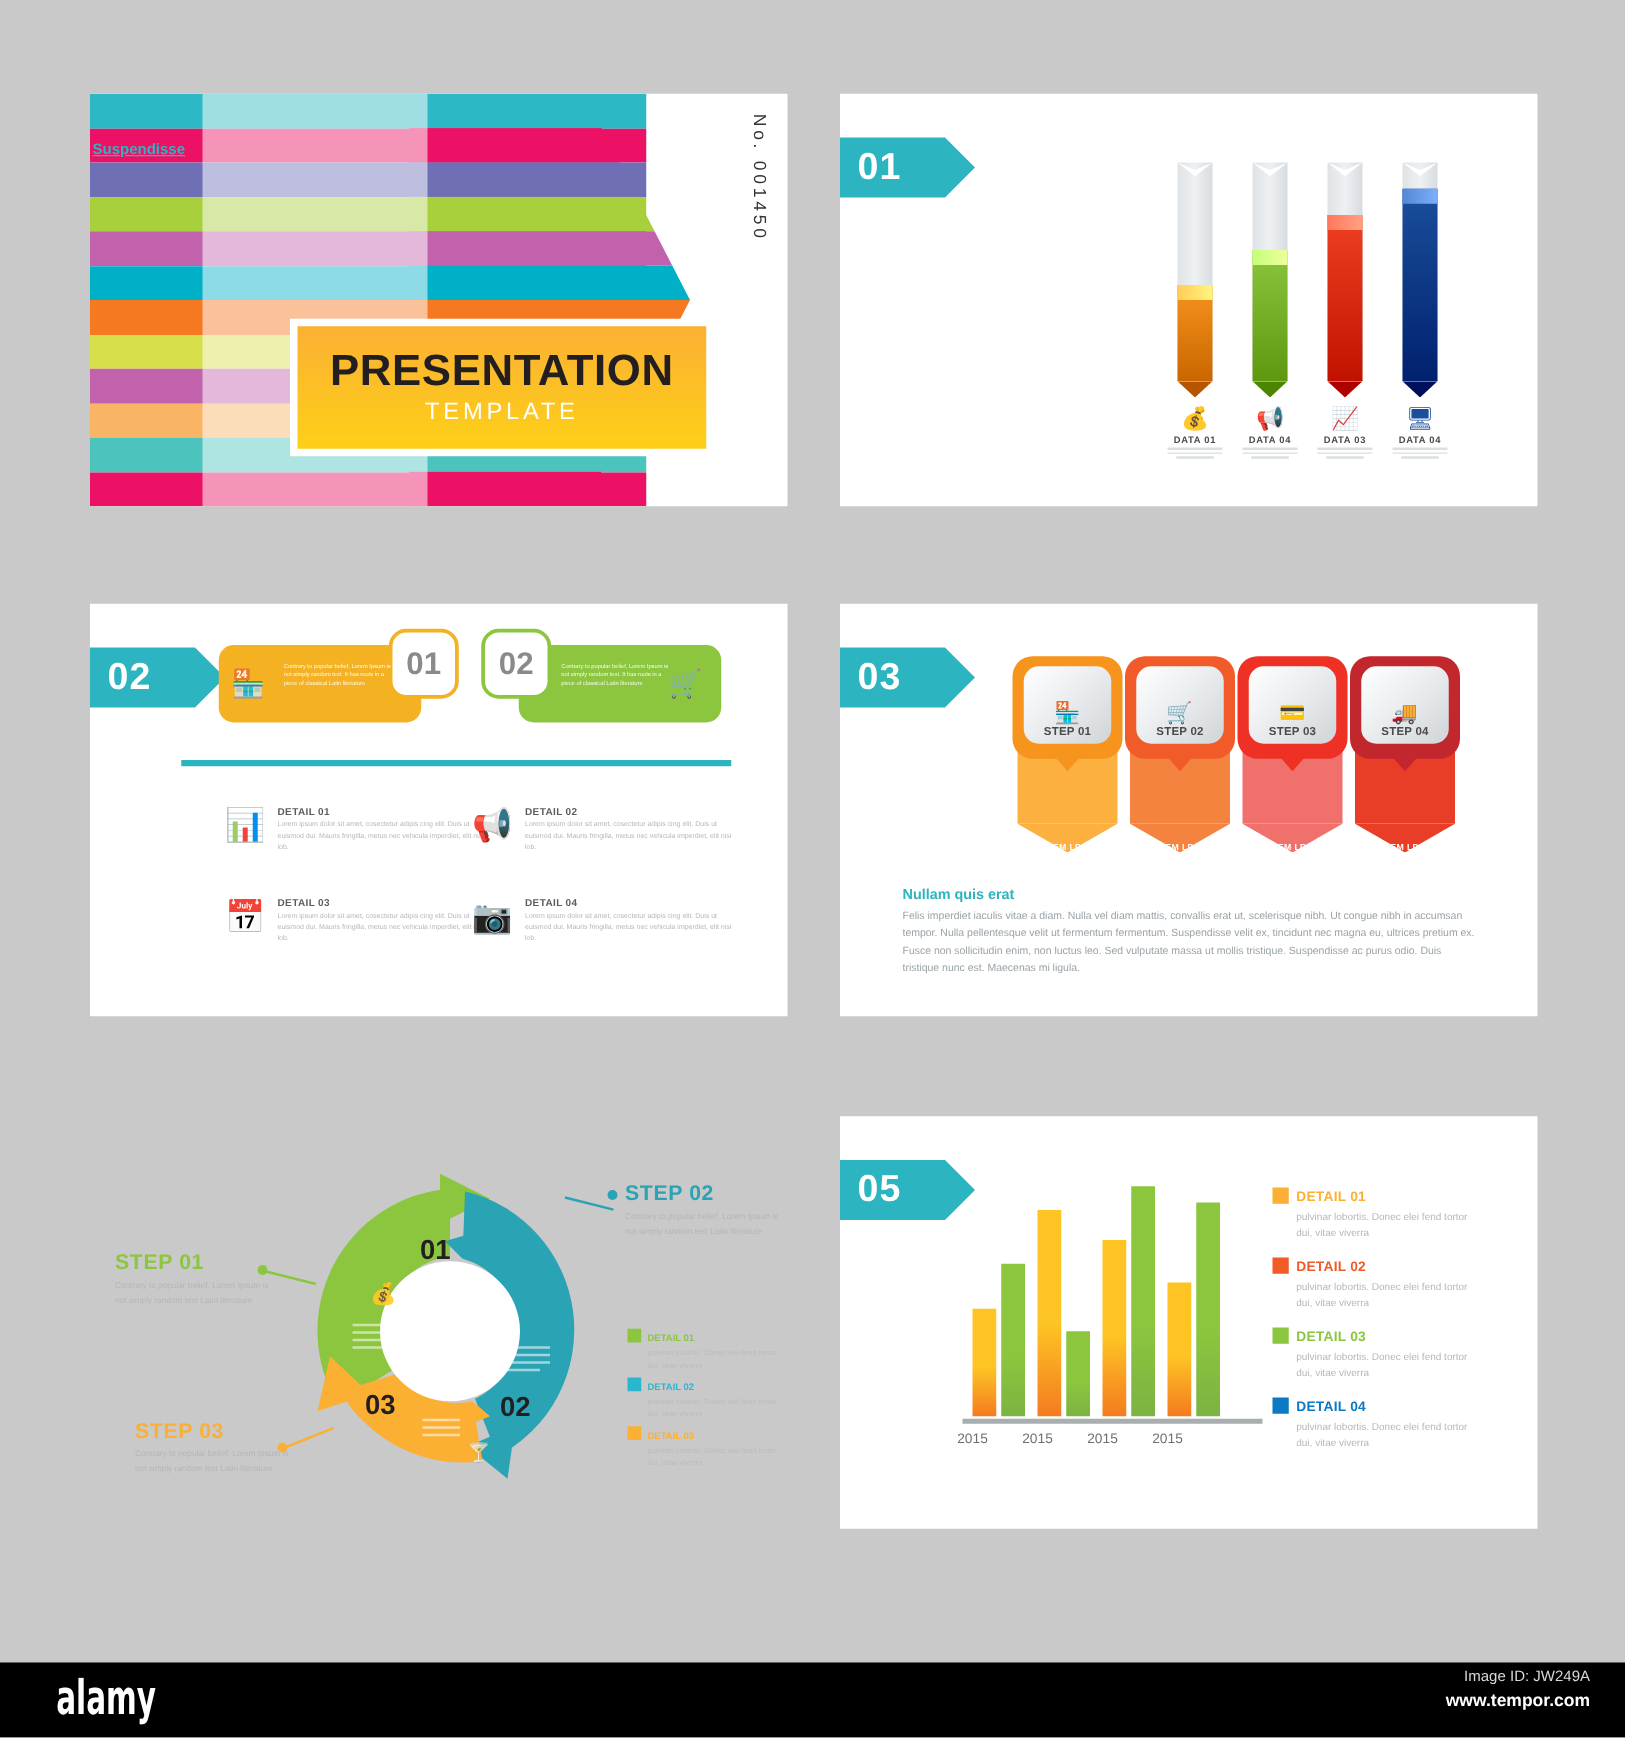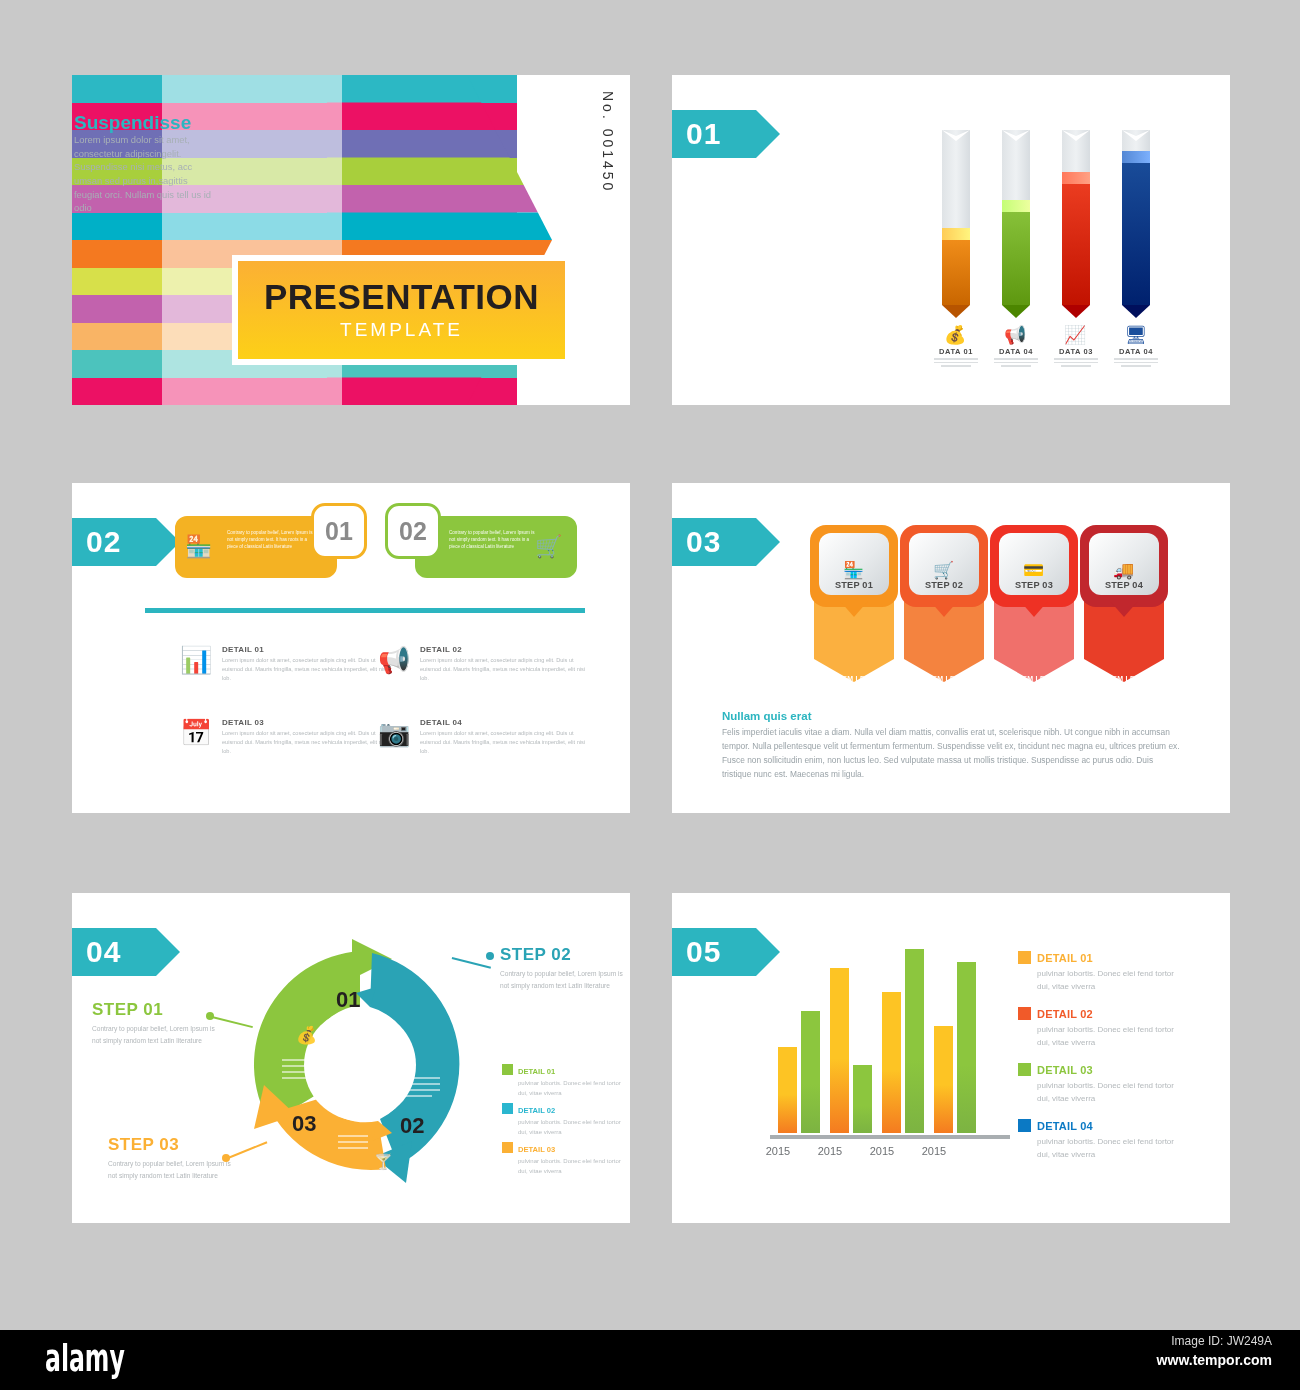--- a/index.html
+++ b/index.html
@@ -65,21 +65,21 @@
   .cover-no {
     position: absolute; right: 14px; top: 16px;
     writing-mode: vertical-rl;
     font-size: 14px; letter-spacing: 3px; color: #333;
   }
   .logo-wrap { position: absolute; right: 22px; bottom: 12px; text-align:center; width: 100px; }
   .logo-word { font-size: 14px; letter-spacing: 3px; color: #3d3d3d; margin-top: 2px; }
   .logo-tag { font-size: 5px; letter-spacing: 1px; color: #9b9b9b; }
 
   
-  .s2-title { position: absolute; left: 74px; top: 112px; color: #2cb5c0; font-size: 19px; font-weight: bold; }
+  .s2-title { position: absolute; left: 74px; top: 112px; color: #2cb5c0; font-size: 12px; font-weight: bold; text-decoration: underline; }
   .s2-p { position: absolute; left: 74px; width: 143px; color: #a7b0b5; font-size: 9.4px; line-height: 1.45; }
   .arrowbar { position: absolute; width: 28px; }
   .arrowbar .top {
     position:absolute; left:0; top:0; width: 28px;
     background: linear-gradient(90deg,#dfe3e6 0%, #eef1f3 50%, #d7dce0 100%);
   }
   .arrowbar .topnotch {
     position:absolute; left:0; width:28px; height:11px;
     background:#ffffff;
     clip-path: polygon(0 0, 50% 100%, 100% 0, 100% 0, 50% 55%, 0 0);
@@ -224,40 +224,36 @@
     </div>
 
     <div class="cover-no">No. 001450</div>
 
   </div>
 
   <div class="slide s2">
     <div class="numtag" style="left:-2px; top:35px;">01</div>
   </div>
   <div class="s2-title">Suspendisse</div>
-  <div class="s2-p" style="top:133px;">Lorem ipsum dolor sit amet, consectetur adipiscingelit. Suspendisse nisi metus, acc umsan sed purus in,sagittis feugiat orci. Nullam quis tell us id odio</div>
   <div id="s2-bars"></div>
 
   <div class="slide s3">
     <div class="numtag" style="left:-2px; top:35px;">02</div>
   </div>
   <div id="s3-cards"></div>
   <div class="sep-line"></div>
   <div id="s3-details"></div>
 
   <div class="slide s4">
     <div class="numtag" style="left:-2px; top:35px;">03</div>
   </div>
   <div id="s4-steps"></div>
   <div class="s4-h">Nullam quis erat</div>
   <div class="s4-p">Felis imperdiet iaculis vitae a diam. Nulla vel diam mattis, convallis erat ut, scelerisque nibh. Ut congue nibh in accumsan tempor. Nulla pellentesque velit ut fermentum fermentum. Suspendisse velit ex, tincidunt nec magna eu, ultrices pretium ex. Fusce non sollicitudin enim, non luctus leo. Sed vulputate massa ut mollis tristique. Suspendisse ac purus odio. Duis tristique nunc est. Maecenas mi ligula.</div>
 
-  <div class="slide s5">
-    <div class="numtag" style="left:-2px; top:35px;">04</div>
-  </div>
   <div class="cyc">
     <svg width="260" height="260" viewBox="0 0 260 260">
 
       <path d="M130,16 A114,114 0 0,0 40,188 L86,160 A60,60 0 0,1 130,70 Z" fill="#8cc63e"></path>
       <polygon points="122,4 122,44 162,24" fill="#8cc63e"></polygon>
       <polygon points="130,70 130,50 112,62" fill="#8cc63e"></polygon>
 
       <path d="M142,18 A114,114 0 0,1 168,230 L150,184 A60,60 0 0,0 140,72 Z" fill="#2aa3b5"></path>
       <polygon points="176,248 144,222 182,206" fill="#2aa3b5"></polygon>
       <polygon points="140,72 126,58 146,52" fill="#2aa3b5"></polygon>

